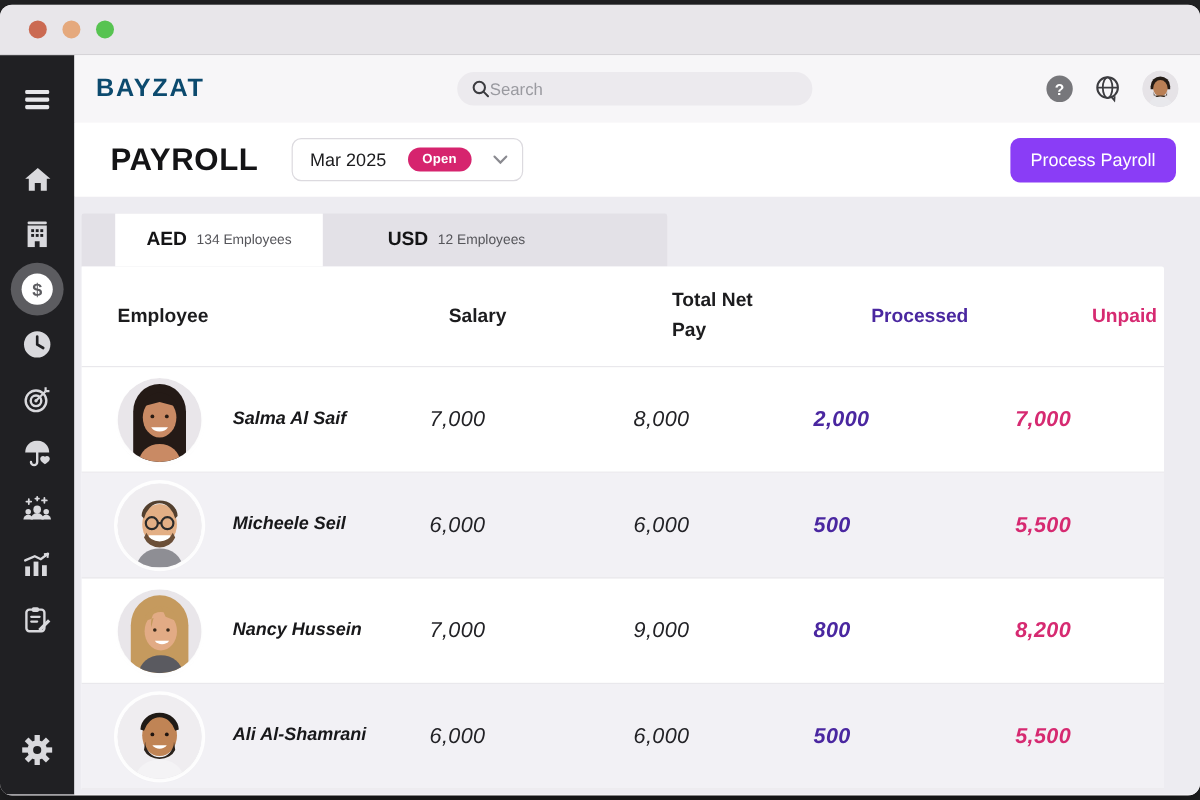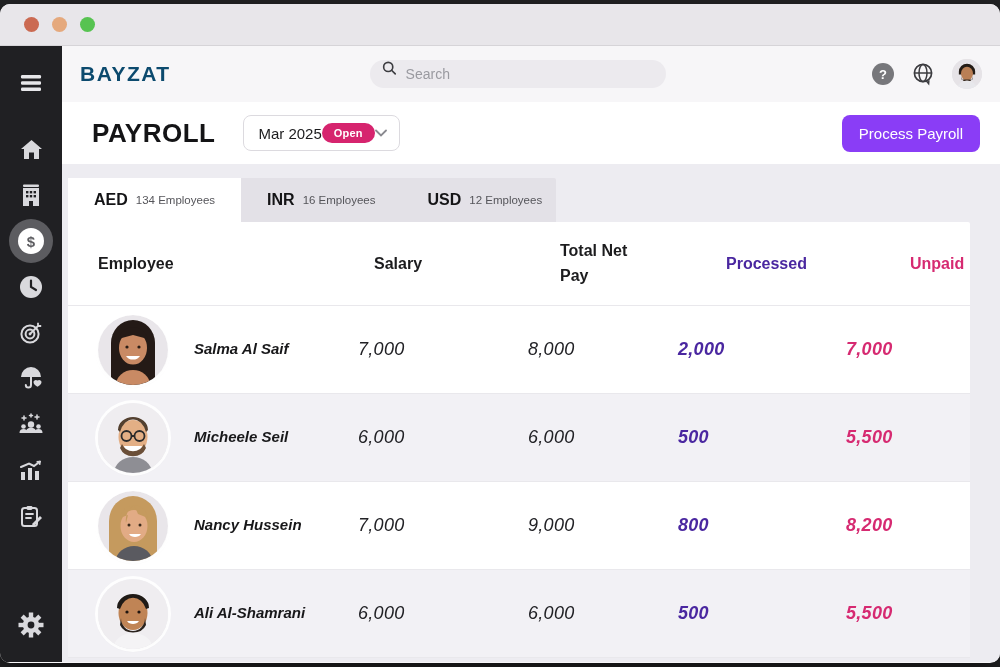--- a/index.html
+++ b/index.html
@@ -29,51 +29,51 @@
   .sb-item.active { background:#5c5c60; border-radius:50%; width:44px; height:44px; margin:1px 0; }
   .sb-gear { margin-top:auto; margin-bottom:14px; }
   .sb-icon { display:block; }
 
   
   .content { flex:1; display:flex; flex-direction:column; min-width:0; }
 
   .topbar { height:56px; background:#f7f6f8; display:flex; align-items:center;
             padding:0 18px; position:relative; flex:none; }
   .logo { color:#0c4a6e; font-size:21px; font-weight:800; letter-spacing:1.5px; cursor:pointer; }
-  .search { position:absolute; left:308px; top:14px; width:296px; height:28px;
-            background:#eceaee; border-radius:14px; display:flex; 
-            padding:0 12px; gap:9px; }
+  .search { position:absolute; left:319px; top:14px; width:296px; height:28px;
+            background:#eceaee; border-radius:14px; display:flex; align-items:center;
+            padding:0 12px; }
   .search input { border:none; outline:none; background:transparent; font-size:14px;
                   color:#55555a; width:100%; font-family:inherit; }
   .search input::placeholder { color:#9a9aa0; }
   .topbar-right { margin-left:auto; display:flex; align-items:center; gap:17px; }
   .help-circle { width:22px; height:22px; border-radius:50%; background:#77777b; color:#fff;
                  font-size:13px; font-weight:700; display:flex; align-items:center;
                  justify-content:center; cursor:pointer; }
   .user-avatar { width:30px; height:30px; border-radius:50%; overflow:hidden; cursor:pointer;
                  background:#e3e1e5; }
 
   .payroll-band { height:62px; background:#fff; display:flex; align-items:center;
                   padding:0 20px 0 30px; flex:none; }
   .page-title { font-size:26px; font-weight:800; letter-spacing:.5px; color:#141416; }
   .month-select { margin-left:28px; height:36px; background:#fff; border:1px solid #dcdadf;
-                  border-radius:8px; display:flex; align-items:center; gap:0;
+                  border-radius:8px; display:flex; align-items:center; gap:18px;
                   padding:0 12px 0 14px; cursor:pointer; }
   .month-label { font-size:15px; font-weight:500; color:#1c1c1e; }
   .status-pill { background:#d6246e; color:#fff; font-size:11px; font-weight:700;
                  padding:4px 12px; border-radius:999px; letter-spacing:.2px; }
   .process-btn { margin-left:auto; background:#8a3df6; color:#fff; border:none;
                  font-family:inherit; font-size:15px; padding:10px 17px; border-radius:8px;
                  cursor:pointer; }
 
   .section { flex:1; background:#edecf1; padding:14px 0 0 6px; min-height:0; }
 
   
   .tabstrip { display:flex; width:488px; height:44px; background:#e3e1e7; border-radius:2px 2px 0 0; }
-  .tab { display:flex; align-items:center; gap:8px; padding:0 26px; cursor:pointer; white-space:nowrap; }
+  .tab { display:flex; align-items:center; gap:8px; padding:0 26px; cursor:pointer; white-space:nowrap;margin-left:28px; }
   .tab.active { background:#fff; }
   .tab-currency { font-size:16px; font-weight:800; color:#141416; }
   .tab-count { font-size:11.5px; color:#55555a; }
 
   
   .card { width:902px; background:#fff; border-radius:0 2px 0 0; }
   .grid-row { display:grid; grid-template-columns:290px 170px 150px 168px 1fr; align-items:center; }
   .thead { height:84px; border-bottom:1px solid #e9e8ec;gap:16px; }
   .th { font-size:16px; font-weight:700; color:#1c1c1e; }
   .th.first { padding-left:30px; }
@@ -263,24 +263,20 @@
 
         <button class="process-btn">Process Payroll</button>
       </div>
 
       <div class="section">
 
         <div class="tabstrip">
           <div class="tab active">
             <span class="tab-currency">AED</span>
             <span class="tab-count">134 Employees</span>
-          </div>
-          <div class="tab">
-            <span class="tab-currency">INR</span>
-            <span class="tab-count">16 Employees</span>
           </div>
           <div class="tab">
             <span class="tab-currency">USD</span>
             <span class="tab-count">12 Employees</span>
           </div>
         </div>
 
         <div class="card">
 
           <div class="grid-row thead">

